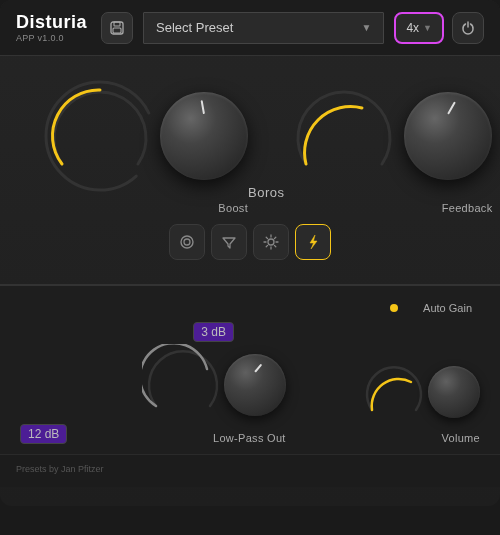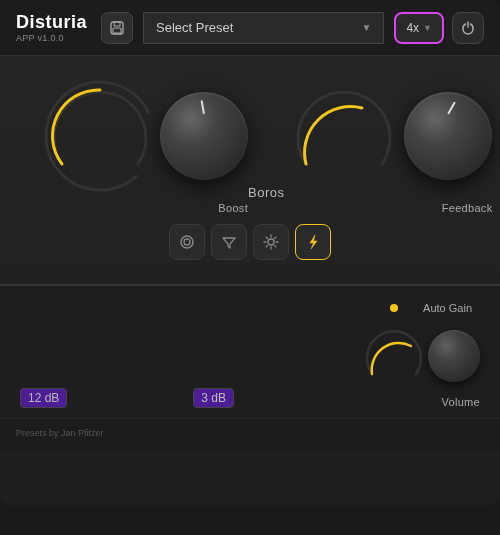--- a/index.html
+++ b/index.html
@@ -425,20 +425,32 @@
 
     <div class="bottom-knobs-row">
 
 
       <div class="filter-knob-group">
         <span class="filter-badge">12 dB</span>
       </div>
 
       <div class="filter-knob-group">
         <span class="filter-badge">3 dB</span>
+        <div class="knob-container knob-medium">
+          <div class="knob-wrapper">
+            <svg width="82" height="82" viewBox="0 0 82 82">
+              <path d="M 14,62 A 34 34 0 1 1 68,62" fill="none" stroke="#333" stroke-width="2.5" stroke-linecap="round"></path>
+              <path d="M 14,62 A 34 34 0 1 1 65,25" fill="none" stroke="#888" stroke-width="2.5" stroke-linecap="round"></path>
+            </svg>
+            <div class="knob-body" style="width:62px;height:62px;background:radial-gradient(circle at 35% 30%, #606060 0%, #424242 30%, #2e2e2e 70%, #1e1e1e 100%);box-shadow:0 4px 12px rgba(0,0,0,0.6),inset 0 1px 2px rgba(255,255,255,0.1);">
+              <div style="position:absolute;width:2px;height:10px;background:#ddd;border-radius:1px;left:calc(50% - 1px);top:8px;transform-origin:50% 100%;transform:rotate(40deg);"></div>
+            </div>
+          </div>
+          <span class="knob-label">Low-Pass Out</span>
+        </div>
       </div>
 
       <div class="knob-container knob-small">
         <div class="knob-wrapper">
           <svg width="68" height="68" viewBox="0 0 68 68">
             <path d="M 12,52 A 27 27 0 1 1 56,52" fill="none" stroke="#333" stroke-width="2.5" stroke-linecap="round"></path>
             <path d="M 12,52 A 27 27 0 0 1 51,24" fill="none" stroke="#f5c518" stroke-width="2.5" stroke-linecap="round"></path>
           </svg>
           <div class="knob-body" style="width:52px;height:52px;background:radial-gradient(circle at 35% 30%, #606060 0%, #424242 30%, #2e2e2e 70%, #1e1e1e 100%);box-shadow:0 4px 10px rgba(0,0,0,0.6),inset 0 1px 2px rgba(255,255,255,0.1);">
             

